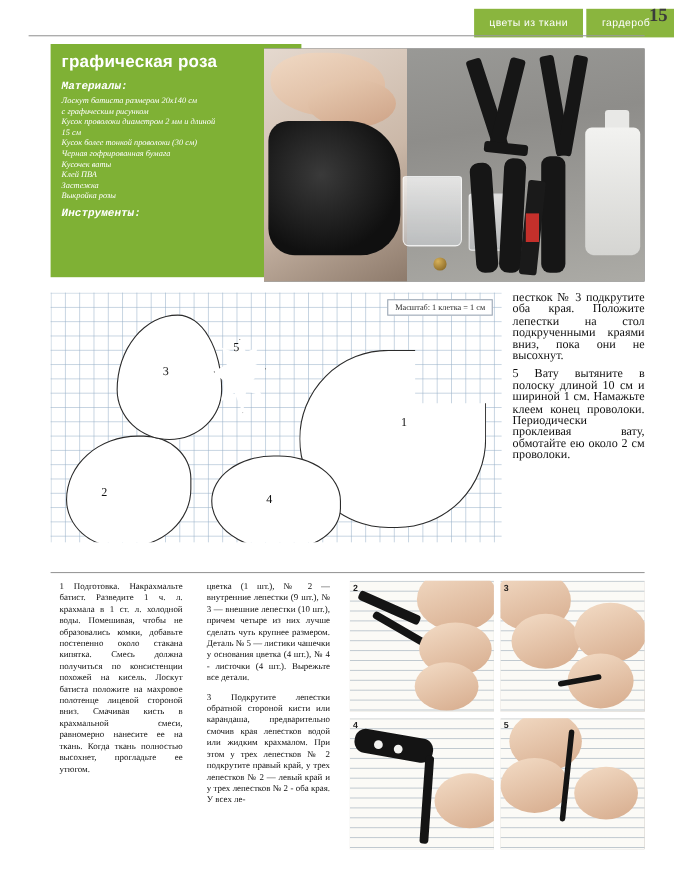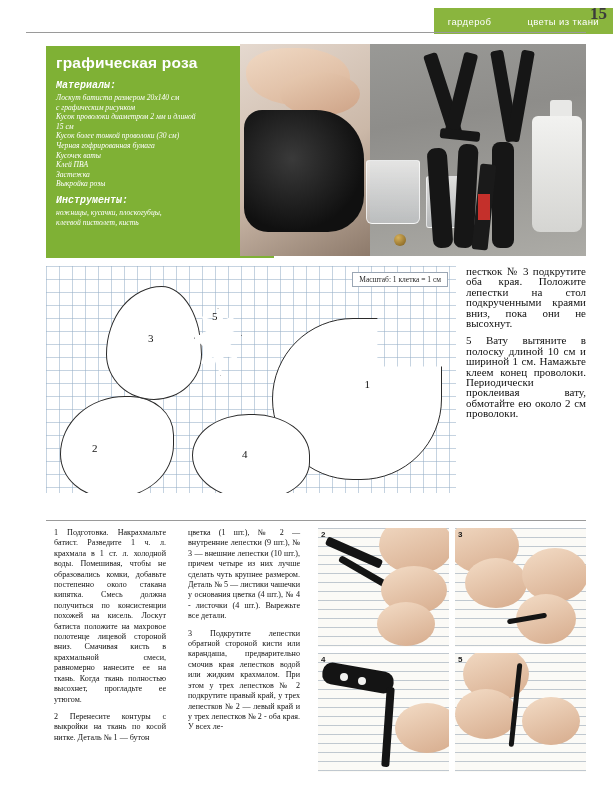--- a/index.html
+++ b/index.html
@@ -31,21 +31,21 @@
   .hdr-tab.t2{background:#8ab53e;margin-left:3px;padding-right:22px;}
   .hdr-page{
     position:absolute;right:6px;top:4px;font-size:17px;color:#3b3b3b;font-weight:bold;
     font-family:"Liberation Serif",serif;
   }
   .hdr-rule{
     position:absolute;left:26px;top:32px;width:560px;height:1px;background:#9a9a9a;
   }
   
   .green-box{
-    position:absolute;left:46px;top:46px;width:228px;height:212px;
+    position:absolute;left:46px;top:40px;width:228px;height:212px;
     background:#7fb135;
     color:#ffffff;
     box-sizing:border-box;
     padding:8px 10px 12px 10px;
   }
   .green-title{
     font-size:15.5px;font-weight:bold;letter-spacing:.2px;margin-bottom:8px;
     font-family:"Liberation Sans",sans-serif;
   }
   .green-sub{
@@ -161,22 +161,22 @@
     position:absolute;left:0;bottom:0;width:613px;height:14px;background:#ffffff;
   }
 </style>
 </head>
 <body>
 
 <div class="page">
 
   <div class="header">
     <div class="hdr-tabs">
+      <div class="hdr-tab t1">цветы из ткани</div>
       <div class="hdr-tab t2">гардероб</div>
-      <div class="hdr-tab t1">цветы из ткани</div>
     </div>
     <div class="hdr-page">15</div>
     <div class="hdr-rule"></div>
   </div>
 
   <div class="green-box">
     <div class="green-title">графическая роза</div>
     <div class="green-sub">Материалы:</div>
     <div class="green-list">
       <div>Лоскут батиста размером 20х140 см</div>
@@ -184,24 +184,20 @@
       <div>Кусок проволоки диаметром 2 мм и длиной</div>
       <div>15 см</div>
       <div>Кусок более тонкой проволоки (30 см)</div>
       <div>Черная гофрированная бумага</div>
       <div>Кусочек ваты</div>
       <div>Клей ПВА</div>
       <div>Застежка</div>
       <div>Выкройка розы</div>
     </div>
     <div class="green-sub">Инструменты:</div>
-    <div class="green-list">
-      <div>ножницы, кусачки, плоскогубцы,</div>
-      <div>клеевой пистолет, кисть</div>
-    </div>
     <div class="badges">
       <div class="badge">
         <svg width="13" height="13" viewBox="0 0 13 13">
             <path d="M3 7V3.5a.9.9 0 0 1 1.8 0V6h.5V2.4a.9.9 0 0 1 1.8 0V6h.5V3a.9.9 0 0 1 1.8 0v3.3h.5V4.6a.9.9 0 0 1 1.7 0V9c0 2-1.4 3.4-3.4 3.4H6.2C4.4 12.4 3 11 3 9.2z" fill="#7fb135"></path>
           </svg>
       </div>
       <div class="badge">
         <svg width="13" height="13" viewBox="0 0 13 13">
             <path d="M6.5 1.6 12 6.2h-1.7v5H2.7v-5H1z" fill="#7fb135"></path>
           </svg>
@@ -248,21 +244,20 @@
 
   <div class="right-col">
     <p>песткок № 3 подкрутите оба края. Положите лепестки на стол подкрученными краями вниз, пока они не высохнут.</p>
     <p>5  Вату вытяните в полоску длиной 10 см и шириной 1 см. Намажьте клеем конец проволоки. Периодически проклеивая вату, обмотайте ею около 2 см проволоки.</p>
   </div>
 
   <div class="divider"></div>
 
   <div class="bot-col bc1">
     <p>1  Подготовка. Накрахмальте батист. Разведите 1 ч. л. крахмала в 1 ст. л. холодной воды. Помешивая, чтобы не образовались комки, добавьте постепенно около стакана кипятка. Смесь должна получиться по консистенции похожей на кисель. Лоскут батиста положите на махровое полотенце лицевой стороной вниз. Смачивая кисть в крахмальной смеси, равномерно нанесите ее на ткань. Когда ткань полностью высохнет, прогладьте ее утюгом.</p>
-    <p>2  Перенесите контуры с выкройки на ткань по косой нитке. Деталь № 1 — бутон</p>
   </div>
   <div class="bot-col bc2">
     <p>цветка (1 шт.), № 2 — внутренние лепестки (9 шт.), № 3 — внешние лепестки (10 шт.), причем четыре из них лучше сделать чуть крупнее размером. Деталь № 5 — листики чашечки у основания цветка (4 шт.), № 4 - листочки (4 шт.). Вырежьте все детали.</p>
     <p>3  Подкрутите лепестки обратной стороной кисти или карандаша, предварительно смочив края лепестков водой или жидким крахмалом. При этом у трех лепестков № 2 подкрутите правый край, у трех лепестков № 2 — левый край и у трех лепестков № 2 - оба края. У всех ле-</p>
   </div>
 
   <div class="grid">
     <div class="cell c1">
       <span class="lbl">2</span>
       <div class="papr" style="left:0;top:0;width:131px;height:119px;"></div>

